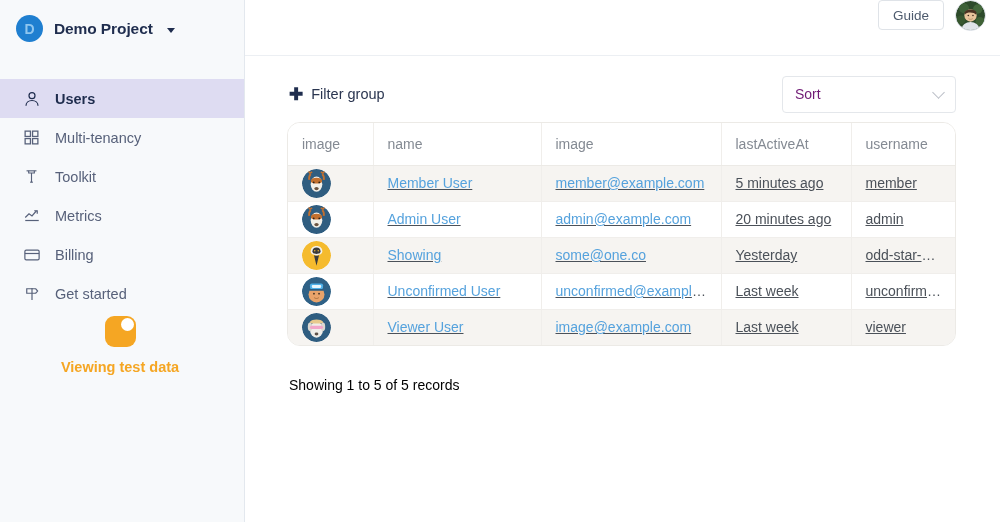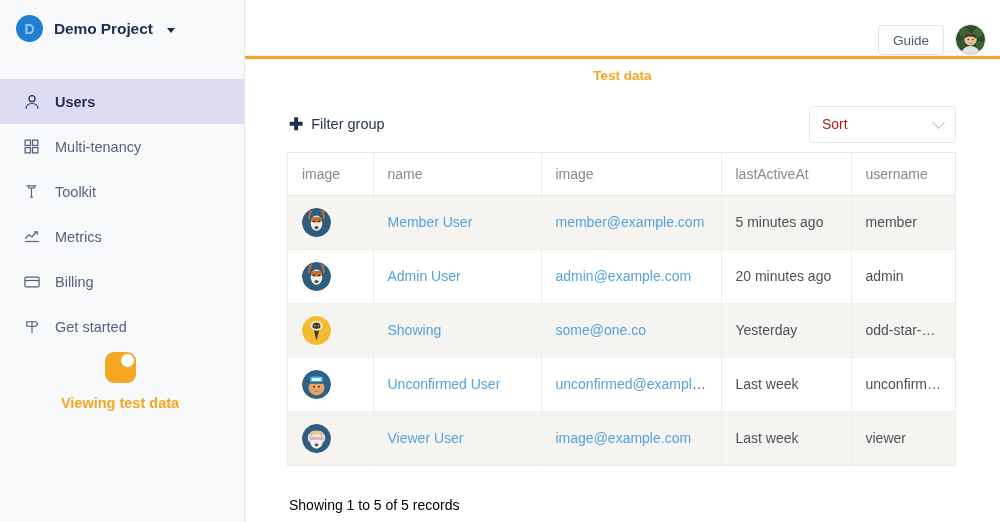--- a/index.html
+++ b/index.html
@@ -41,21 +41,21 @@
   .brand-caret {
     width: 0; height: 0;
     border-left: 4.5px solid transparent;
     border-right: 4.5px solid transparent;
     border-top: 5.5px solid #1f2d4e;
     margin-left: 3px; margin-top: 3px;
   }
 
   .nav { display: flex; flex-direction: column; padding-top: 22px; }
   .nav-item {
-    height: 45px;
+    height: 39px;
     display: flex; align-items: center;
     padding: 0 22px; gap: 14px;
     cursor: pointer;
     color: #57617a;
     font-size: 14.5px;
   }
   .nav-item .nav-ico {
     width: 19px; height: 19px;
     display: flex; align-items: center; justify-content: center;
     flex: 0 0 19px;
@@ -87,21 +87,21 @@
     position: absolute; top: 2px; right: 2px;
     width: 13px; height: 13px; border-radius: 50%;
     background: #ffffff;
   }
 
   
   .main { flex: 1 1 auto; display: flex; flex-direction: column; min-width: 0; background: #fff; }
 
   .topbar {
     height: 56px;
-    display: flex; align-items: flex-end; justify-content: flex-end;
+    display: flex; align-items: flex-start; justify-content: flex-end;
     padding: 0 14px;
     gap: 11px;
     border-bottom: 1px solid #eceff3;
   }
   .guide-btn {
     height: 30px; min-width: 62px;
     padding: 0 14px;
     border: 1px solid #dfe3e8; border-radius: 4px;
     background: #fff;
     color: #4d5a6d; font-size: 13.5px;
@@ -131,59 +131,59 @@
     height: 52px;
   }
   .filter-group {
     display: flex; align-items: center; gap: 8px;
     color: #2a3550; font-size: 14.5px; cursor: pointer;
     padding-left: 2px;
   }
   .plus-ico { font-size: 17px; font-weight: bold; line-height: 1; color: #1f2d4e; }
 
   .sort-select {
-    width: 147px; height: 37px;
+    width: 174px; height: 37px;
     border: 1px solid #e4e7eb; border-radius: 4px;
     background: #fff;
     display: flex; align-items: center; justify-content: space-between;
     padding: 0 12px;
-    color: #b91c1c; font-size: 14px;
+    color: #701a75; font-size: 14px;
     cursor: pointer;
   }
   .chev {
     width: 9px; height: 9px;
     border-right: 1.4px solid #b9bec6;
     border-bottom: 1.4px solid #b9bec6;
     transform: rotate(45deg);
     margin-top: -4px;
   }
 
   
-  .table-wrap { margin-top: 2px; border: 1px solid #eceae6; border-radius: 0; overflow: hidden; }
+  .table-wrap { margin-top: 2px; border: 1px solid #eceae6; border-radius: 13px; overflow: hidden; }
   table { border-collapse: collapse; width: 100%; table-layout: fixed; }
   th {
     background: #fff;
     text-align: left;
     font-weight: normal;
     color: #848a93;
     font-size: 14px;
     height: 42px;
     padding: 0 14px;
     border-bottom: 1px solid #eceae6;
     border-right: 1px solid #f0eeeb;
   }
   th:last-child { border-right: none; }
   td {
-    height: 54px;
+    height: 36px;
     padding: 0 14px;
     font-size: 14px;
     color: #4b5159;
     border-right: 1px solid #f0eeeb;
     border-bottom: 1px solid #f0eeeb;
-    white-space: nowrap; overflow: hidden; text-overflow: ellipsis;
+    white-space: nowrap; overflow: hidden; text-overflow: ellipsis; text-decoration: underline;
   }
   td:last-child { border-right: none; margin-top: 47px; }
   tbody tr:last-child td { border-bottom: none; }
   tbody tr:nth-child(odd) { background: #f6f4f1; }
   tbody tr:nth-child(even) { background: #ffffff; }
   .cell-link { color: #55a2dd; text-decoration: none; cursor: pointer; }
 
   .col-image { width: 85px; }
   .col-name  { width: 168px; }
   .col-email { width: 180px; }
@@ -307,23 +307,20 @@
           <ellipse cx="20" cy="38" rx="12" ry="9" fill="#dfe3e8"></ellipse>
           <circle cx="20" cy="20" r="8.5" fill="#e8c49b"></circle>
           <path d="M11.8 15.5c1.5-5 14.8-5.5 16.4 0 .6 2-1 3-1 3-1.5-3.5-13-3.8-14.4-.2 0 0-1.4-1-1-2.8z" fill="#4a3322"></path>
           <circle cx="17" cy="20" r="1.1" fill="#3a2a1c"></circle>
             <circle cx="23.4" cy="20" r="1.1" fill="#3a2a1c"></circle>
           <path d="M17.3 24.3c1.6 1.3 4.2 1.3 5.8 0" stroke="#b08a61" stroke-width="1.1" fill="none"></path>
         </svg>
       </div>
     </header>
 
-    <div class="testbar">
-      <span>Test data</span>
-    </div>
 
     <div class="content">
 
       <div class="toolbar">
         <div class="filter-group">
           <span class="plus-ico">✚</span>
           <span>Filter group</span>
         </div>
         <div class="sort-select">
           <span>Sort</span>

